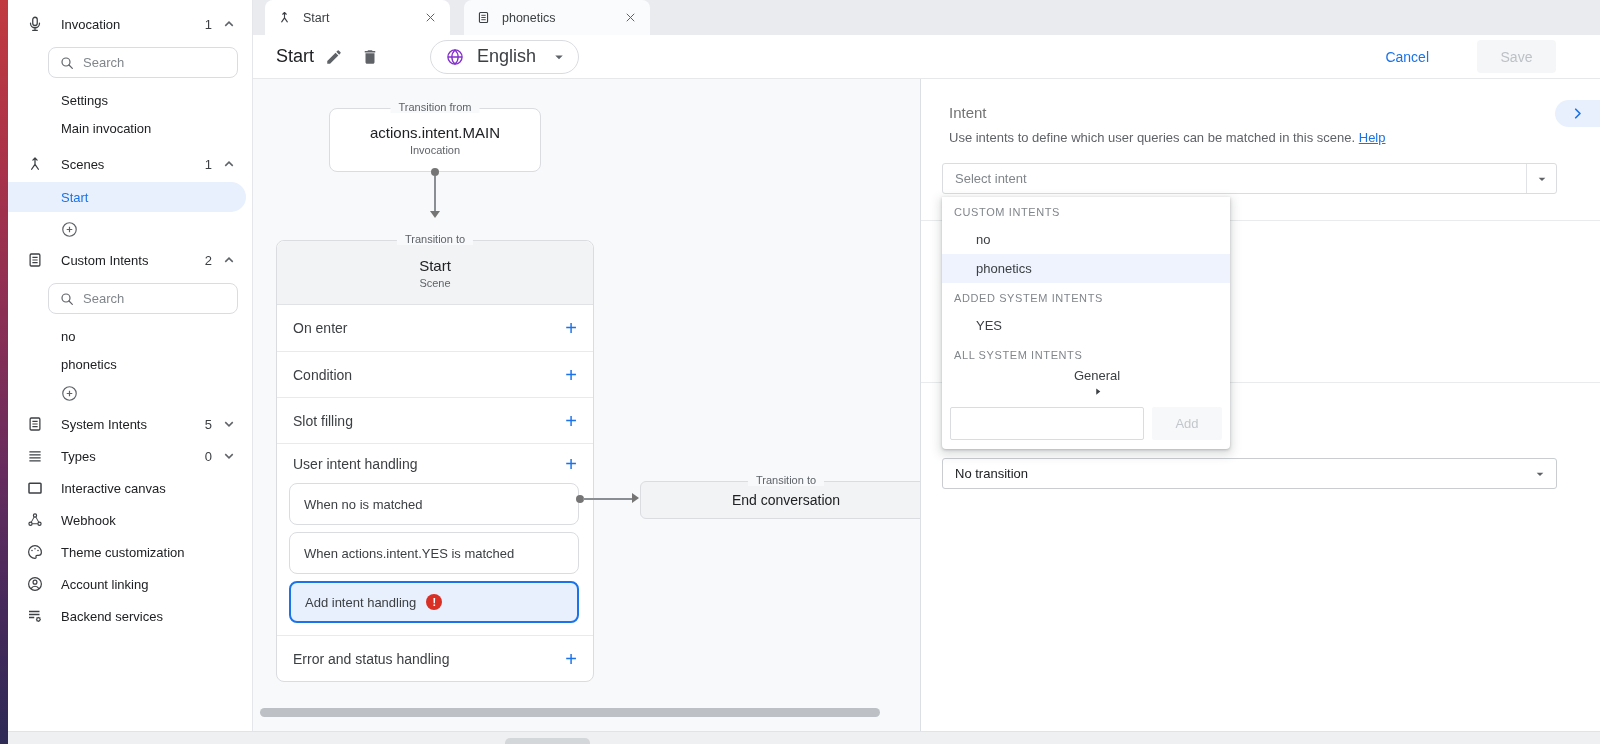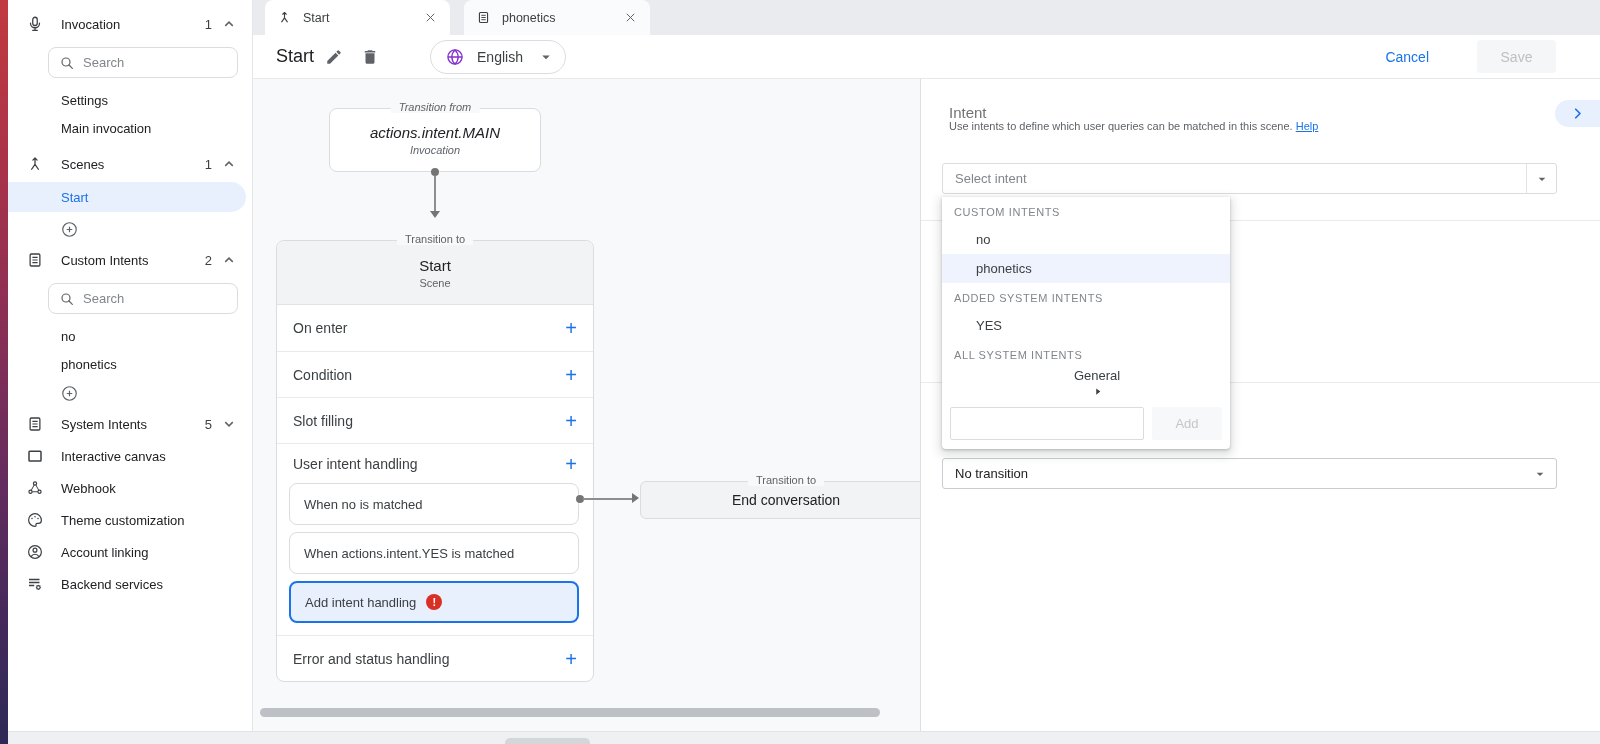--- a/index.html
+++ b/index.html
@@ -42,32 +42,32 @@
   .tablabel { font-size:12.5px; color:#3c4043; flex:1; }
   .tabclose { width:16px; height:16px; display:flex; align-items:center; justify-content:center; color:#5f6368; cursor:pointer; }
 
   
   .toolbar { position:absolute; left:0; top:35px; width:1347px; height:44px; background:#fff;
     border-bottom:1px solid #e6e8ea; display:flex; align-items:center; }
   .scene-title { font-size:18px; color:#202124; margin-left:23px; }
   .tbtn { background:none; border:none; cursor:pointer; width:32px; height:32px; display:flex; align-items:center; justify-content:center; margin-left:4px; }
   .langpill { margin-left:44px; height:34px; border:1px solid #dadce0; border-radius:17px; display:flex;
     align-items:center; padding:0 10px 0 14px; cursor:pointer; background:#fff; }
-  .langlabel { font-size:14px; font-weight:500; color:#3c4043; margin:0 14px 0 12px; }
+  .langlabel { font-size:18px; font-weight:500; color:#3c4043; margin:0 14px 0 12px; }
   .tb-right { margin-left:auto; display:flex; align-items:center; margin-right:44px; }
   .cancel { font-size:14px; font-weight:500; color:#1a73e8; text-decoration:none; margin-right:48px; cursor:pointer; }
   .save { width:79px; height:33px; background:#f5f6f7; border:none; border-radius:4px; font-size:14px;
     font-weight:500; color:#bdc1c6; font-family:inherit; }
 
   
   .canvas { position:absolute; left:0; top:79px; width:667px; height:652px; background:#f8f9fa; overflow:hidden; }
   .legend { position:absolute; top:-8px; left:50%; transform:translateX(-50%); font-size:11px; color:#5f6368;
     background:#f8f9fa; padding:0 8px; white-space:nowrap; }
   .from-box { position:absolute; left:76px; top:29px; width:212px; height:64px; background:#fff;
-    border:1px solid #dadce0; border-radius:8px; display:flex; flex-direction:column; align-items:center; justify-content:center;font-style:italic; }
+    border:1px solid #dadce0; border-radius:8px; display:flex; flex-direction:column; align-items:center; justify-content:center; }
   .node-title { font-size:15px; color:#202124; }
   .node-sub { font-size:11px; color:#5f6368; margin-top:3px; }
   .vdot { position:absolute; left:178px; top:89px; width:8px; height:8px; border-radius:50%; background:#757575; }
   .vline { position:absolute; left:181px; top:97px; width:2px; height:36px; background:#8a8f94; }
   .varrow { position:absolute; left:177px; top:132px; width:0; height:0;
     border-left:5px solid transparent; border-right:5px solid transparent; border-top:7px solid #757575; }
   .scene-card { position:absolute; left:23px; top:161px; width:318px; background:#fff;
     border:1px solid #dadce0; border-radius:8px; }
   .scene-card .legend { background:#f8f9fa; }
   .scene-head { height:64px; background:#f1f3f4; border-radius:8px 8px 0 0; border-bottom:1px solid #e0e2e5;
@@ -90,21 +90,21 @@
   .hline { position:absolute; left:330px; top:419px; width:50px; height:2px; background:#8a8f94; }
   .harrow { position:absolute; left:379px; top:414px; width:0; height:0;
     border-top:5px solid transparent; border-bottom:5px solid transparent; border-left:7px solid #757575; }
   .hscrollbar { position:absolute; left:7px; top:629px; width:620px; height:9px; background:#bdc1c6; border-radius:5px; cursor:pointer; }
 
   
   .panel { position:absolute; left:667px; top:79px; width:680px; height:652px; background:#fff; border-left:1px solid #dcdfe3; }
   .collapse-pill { position:absolute; right:0; top:21px; width:45px; height:27px; background:#e8f0fe;
     border-radius:14px 0 0 14px; display:flex; align-items:center; justify-content:center; cursor:pointer; }
   .p-title { position:absolute; left:28px; top:25px; font-size:15px; color:#737373; }
-  .p-desc { position:absolute; left:28px; top:41px; font-size:11px; color:#5f6368; }
+  .p-desc { position:absolute; left:28px; top:51px; font-size:13px; color:#5f6368; }
   .p-desc a { color:#1a73e8; text-decoration:underline; cursor:pointer; }
   .p-select { position:absolute; left:21px; top:84px; width:615px; height:31px; border:1px solid #dadce0;
     border-radius:3px; display:flex; align-items:center; background:#fff; cursor:pointer; }
   .p-select .ph { font-size:13px; color:#80868b; padding-left:12px; flex:1; }
   .p-select .caretcell { width:30px; height:100%; border-left:1px solid #e0e2e5; display:flex; align-items:center; justify-content:center; }
   .p-div { position:absolute; left:0; width:680px; height:1px; background:#e9ebed; }
   .p-div.d1 { top:141px; } .p-div.d2 { top:303px; }
   .t-select { position:absolute; left:21px; top:379px; width:615px; height:31px; border:1px solid #c9ccd1;
     border-radius:3px; display:flex; align-items:center; background:#fff; cursor:pointer; }
   .t-select .val { font-size:13px; color:#202124; padding-left:12px; flex:1; }
@@ -240,20 +240,34 @@
       </span>
       <span class="slabel">System Intents</span>
       <span class="scount">5</span>
       <span class="schev">
         <svg viewBox="0 0 24 24" width="18" height="18">
             <path d="M7 9.5l5 5 5-5" fill="none" stroke="currentColor" stroke-width="2"></path>
           </svg>
       </span>
     </div>
 
+    <div class="srow">
+      <span class="sicon">
+        <svg viewBox="0 0 24 24" width="18" height="18">
+            <path d="M4.5 6.5h15M4.5 10.5h15M4.5 14.5h15M4.5 18.5h15" stroke="currentColor" stroke-width="1.7"></path>
+          </svg>
+      </span>
+      <span class="slabel">Types</span>
+      <span class="scount">0</span>
+      <span class="schev">
+        <svg viewBox="0 0 24 24" width="18" height="18">
+            <path d="M7 9.5l5 5 5-5" fill="none" stroke="currentColor" stroke-width="2"></path>
+          </svg>
+      </span>
+    </div>
 
     <div class="srow">
       <span class="sicon">
         <svg viewBox="0 0 24 24" width="18" height="18">
             <rect x="4" y="5.5" width="16" height="13" rx="1" fill="none" stroke="currentColor" stroke-width="2"></rect>
           </svg>
       </span>
       <span class="slabel">Interactive canvas</span>
     </div>
 

